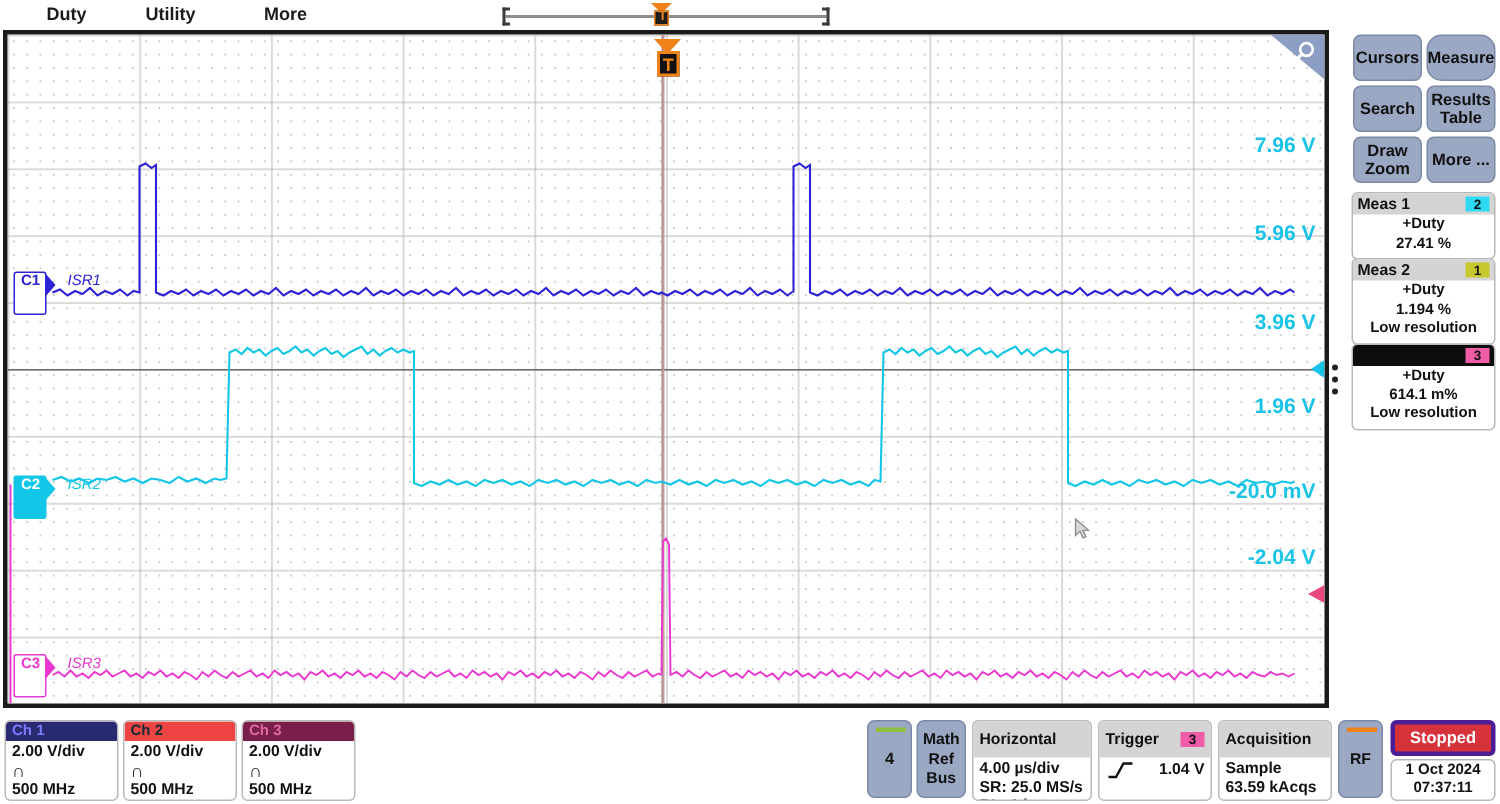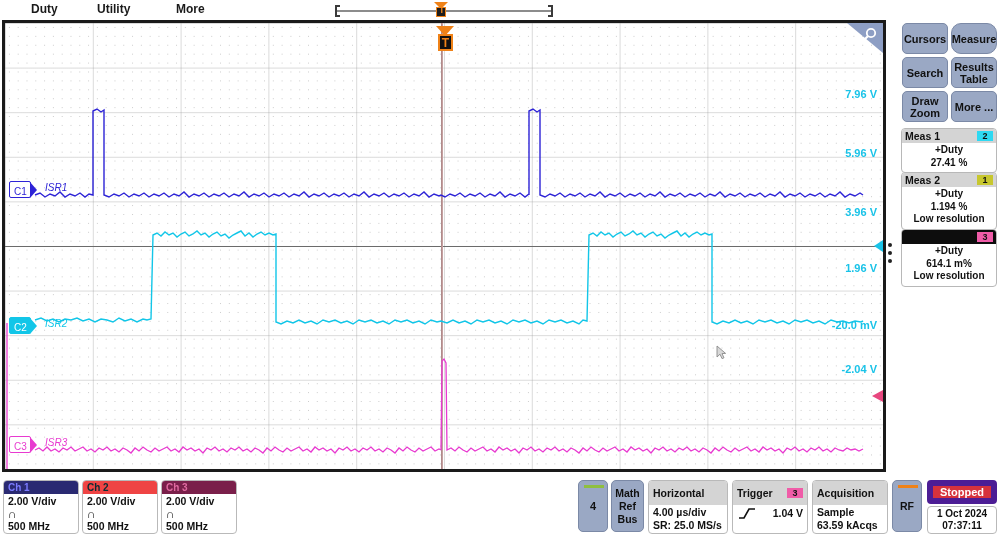--- a/index.html
+++ b/index.html
@@ -115,22 +115,22 @@
     position:absolute; right:0; top:0; width:36px; height:30px; z-index:9; cursor:pointer;
   }
   #zoom-corner .tri {
     position:absolute; right:0; top:0;
     width:0;height:0;border-top:30px solid #8d9ec4;border-left:36px solid transparent;
   }
   #zoom-corner svg { position:absolute; right:4px; top:3px; }
 
   
   .ch-tag {
-    position:absolute; z-index:7; height:17px; display:flex; align-items:flex-end;
-    font-size:10px; font-weight:normal; padding-left:4px; padding-right:8px;
+    position:absolute; z-index:7; height:29px; display:flex; align-items:flex-start;
+    font-size:10px; font-weight:bold; padding-left:4px; padding-right:8px;
     border-radius:2px;
   }
   .ch-tag .nub {
     position:absolute; right:-7px; top:0;
     width:0;height:0;border-top:8.5px solid transparent;border-bottom:8.5px solid transparent;
   }
   #ch1-tag { left:4px; top:158px; width:22px; border:1.5px solid #2d23d6; color:#2d23d6; background:#fff; }
   #ch1-tag .nub { border-left:7px solid #2d23d6; }
   #ch2-tag { left:4px; top:294px; width:22px; background:#12c6e8; color:#ffffff; border:1.5px solid #12c6e8; }
   #ch2-tag .nub { border-left:7px solid #12c6e8; }
@@ -140,21 +140,21 @@
   .ch-label {
     position:absolute; z-index:7; font-size:10px; font-weight:normal; font-style:italic;
   }
   #ch1-lbl { left:40px; top:159px; color:#2d23d6; }
   #ch2-lbl { left:40px; top:295px; color:#12c6e8; }
   #ch3-lbl { left:40px; top:414px; color:#e83ad0; }
 
   
   .vlabel {
     position:absolute; right:6px; z-index:7;
-    font-size:11px; font-weight:bold; color:#19c3e8;
+    font-size:14px; font-weight:bold; color:#19c3e8;
     text-align:right; white-space:nowrap;
   }
 
   
   .lvl-arrow { position:absolute; z-index:7; width:0;height:0;
     border-top:6px solid transparent;border-bottom:6px solid transparent; }
   .lvl-arrow.ch2 { right:0px; top:217px; border-right:9px solid #19c3e8; }
   .lvl-arrow.ch3 { right:0px; top:367px; border-right:11px solid #e8477f; }
 
   
@@ -245,21 +245,21 @@
   #trig-card .row { display:flex; justify-content:space-between; padding-top:1px;}
   #rf-btn {
     position:absolute; left:892px; top:2px; width:30px; height:52px;
     background:#9aa8c4; border:1px solid #7b89a6; border-radius:5px;
     font-size:10.5px; font-weight:bold; color:#111;
     display:flex; align-items:center; justify-content:center; cursor:pointer;
   }
   #rf-btn .bar { position:absolute; left:5px; top:4px; width:20px; height:3px; background:#ef8218;}
   #stopped-btn {
     position:absolute; left:927px; top:2px; width:70px; height:24px;
-    background:#d6323c; border:6px solid #4c1d95; border-radius:4px;
+    background:#d6323c; border:3px solid #4c1d95; border-radius:4px;
     color:#ffffff; font-size:11px; font-weight:bold;
     display:flex; align-items:center; justify-content:center; cursor:pointer;
   }
   #datetime-card {
     position:absolute; left:927px; top:28px; width:70px; height:28px;
     background:#ffffff; border:1px solid #b9b9b9; border-radius:4px;
     font-size:10px; font-weight:bold; color:#111; text-align:center;
     display:flex; flex-direction:column; align-items:center; justify-content:center; line-height:12px;
   }
   svg.wave { position:absolute; left:0; top:0; z-index:5; }

